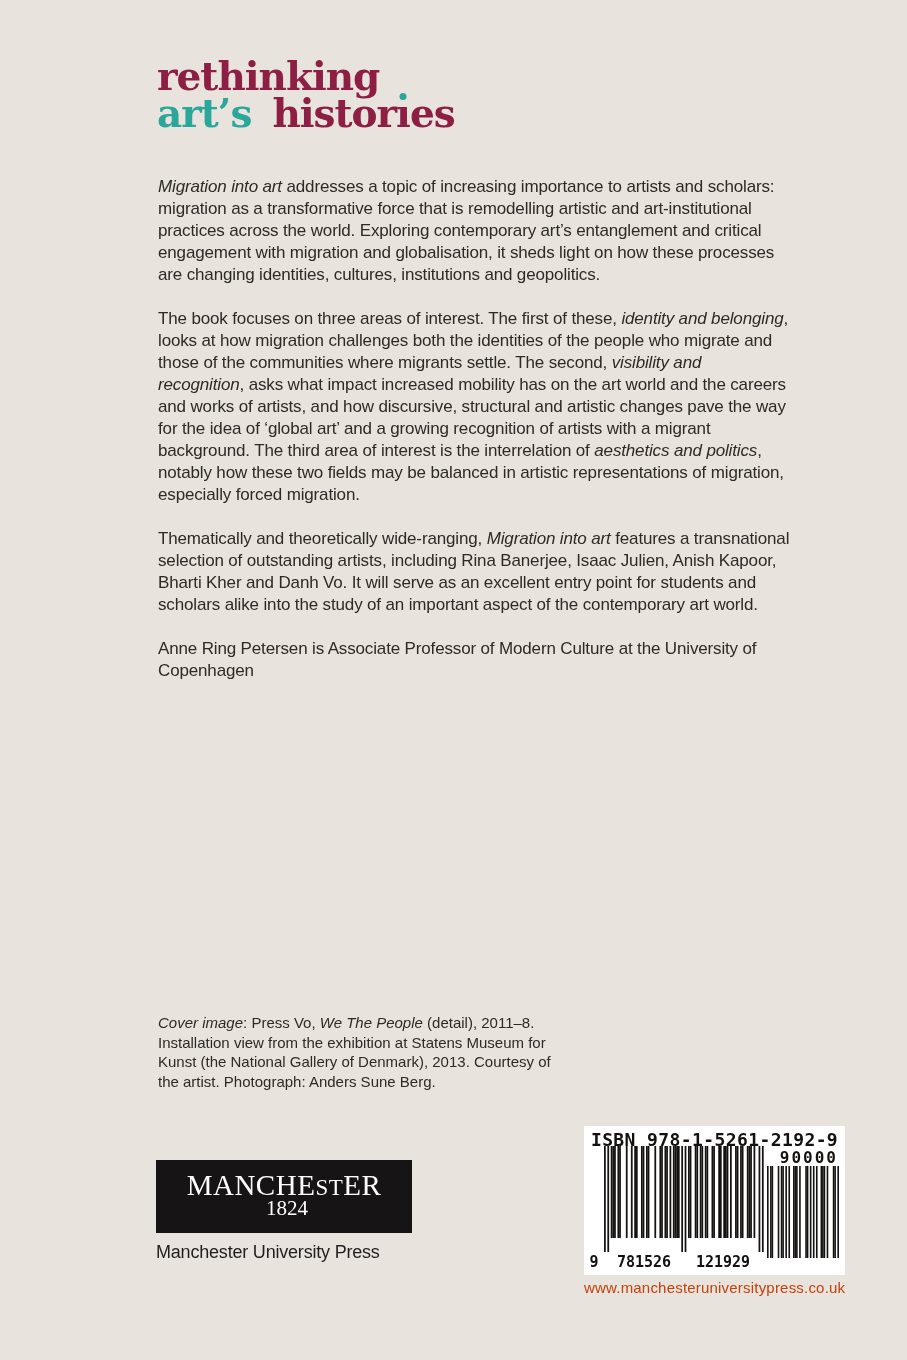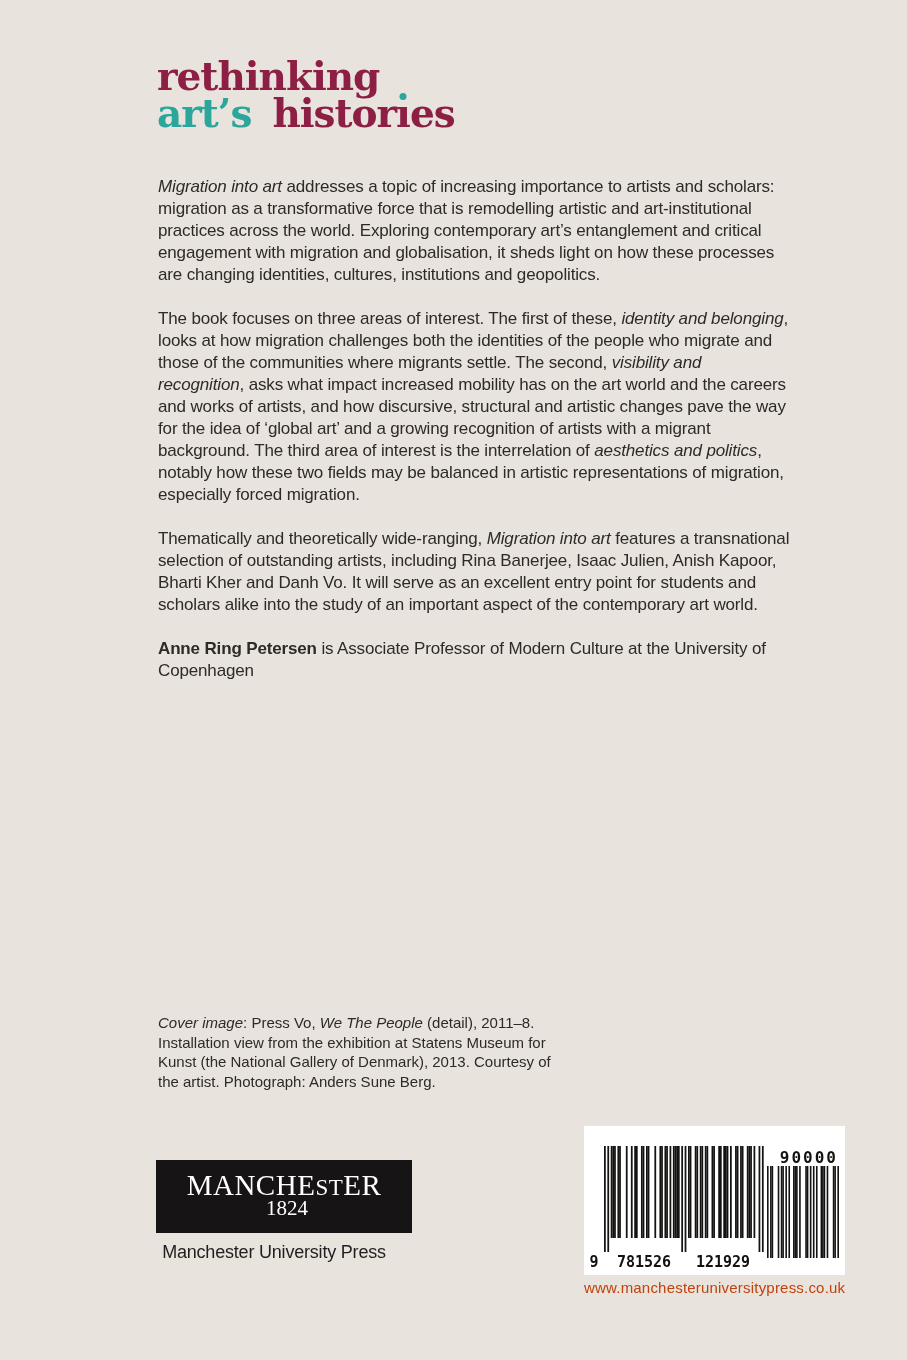--- a/index.html
+++ b/index.html
@@ -15,32 +15,32 @@
   .logo .l2{font-size:39px;letter-spacing:-1px;margin-top:-3px;}
   .logo .w-arts{color:var(--teal);margin-right:21px;}
   .logo .w-hist{color:var(--maroon);}
   .ti{position:relative;}
   .ti::after{content:'';position:absolute;left:50%;transform:translateX(-50%);top:3px;width:7px;height:7px;border-radius:50%;background:var(--teal);}
 
   
   .blurb{position:absolute;left:158px;top:176px;width:632px;font-size:17px;line-height:22px;letter-spacing:-0.15px;color:var(--ink);}
   .blurb p{margin:0 0 22px 0;}
   .it{font-style:italic;}
-  .bd{font-weight:bold;}
+  .bd{font-weight:normal;}
 
   
   .credit{position:absolute;left:158px;top:1013px;width:408px;font-size:15px;line-height:19.5px;color:var(--ink);}
 
   
   .mup{position:absolute;left:156px;top:1160px;width:236px;}
   .mup-box{background:var(--boxblack);color:#fff;width:256px;height:73px;font-family:"Liberation Serif",serif;}
   .mname{text-align:center;font-size:29px;letter-spacing:0.5px;padding-top:9px;white-space:nowrap;}
   .mname .sm{font-size:23px;}
   .myear{font-size:21px;margin-left:110px;margin-top:-4px;line-height:21px;}
-  .mup-name{margin-top:9px;text-align:center;font-size:18px;letter-spacing:-0.2px;color:#211e1f;}
+  .mup-name{margin-top:9px;font-size:18px;letter-spacing:-0.2px;color:#211e1f;}
 
   
   .bcbox{position:absolute;left:584px;top:1126px;width:261px;height:149px;background:#ffffff;}
   .isbn{position:absolute;left:0;top:3px;width:100%;text-align:center;font-family:"DejaVu Sans Mono",monospace;font-weight:bold;font-size:18px;letter-spacing:0.4px;color:#141210;white-space:nowrap;}
   .price{position:absolute;right:7px;top:22px;font-family:"DejaVu Sans Mono",monospace;font-weight:bold;font-size:16px;letter-spacing:2px;color:#141210;}
   .ean13{position:absolute;left:4px;top:20px;}
   .ean5{position:absolute;left:183px;top:40px;}
   .ean13 text{font-family:"DejaVu Sans Mono",monospace;font-weight:bold;font-size:15px;fill:#141210;}
   .website{position:absolute;left:584px;top:1279px;width:261px;font-size:15px;letter-spacing:0.2px;color:#c2410c;}
 </style>
@@ -65,20 +65,21 @@
 
   <div class="mup">
     <div class="mup-box">
       <div class="mname"><span>MANCHE</span><span class="sm">ST</span><span>ER</span></div>
       <div class="myear">1824</div>
     </div>
     <div class="mup-name">Manchester University Press</div>
   </div>
 
   <div class="bcbox">
+    <div class="isbn">ISBN 978-1-5261-2192-9</div>
     <div class="price">90000</div>
     <svg class="ean13" id="ean13" width="178" height="124" viewBox="0 0 178 124">
       <text x="6" y="121" text-anchor="middle">9</text>
       <text x="56" y="121" text-anchor="middle">781526</text>
       <text x="135" y="121" text-anchor="middle">121929</text>
     <rect x="16.00" y="0" width="1.76" height="106" fill="#151312"></rect>
         <rect x="19.36" y="0" width="1.76" height="106" fill="#151312"></rect>
         <rect x="22.72" y="0" width="1.76" height="92" fill="#151312"></rect>
         <rect x="24.40" y="0" width="1.76" height="92" fill="#151312"></rect>
         <rect x="26.08" y="0" width="1.76" height="92" fill="#151312"></rect>

